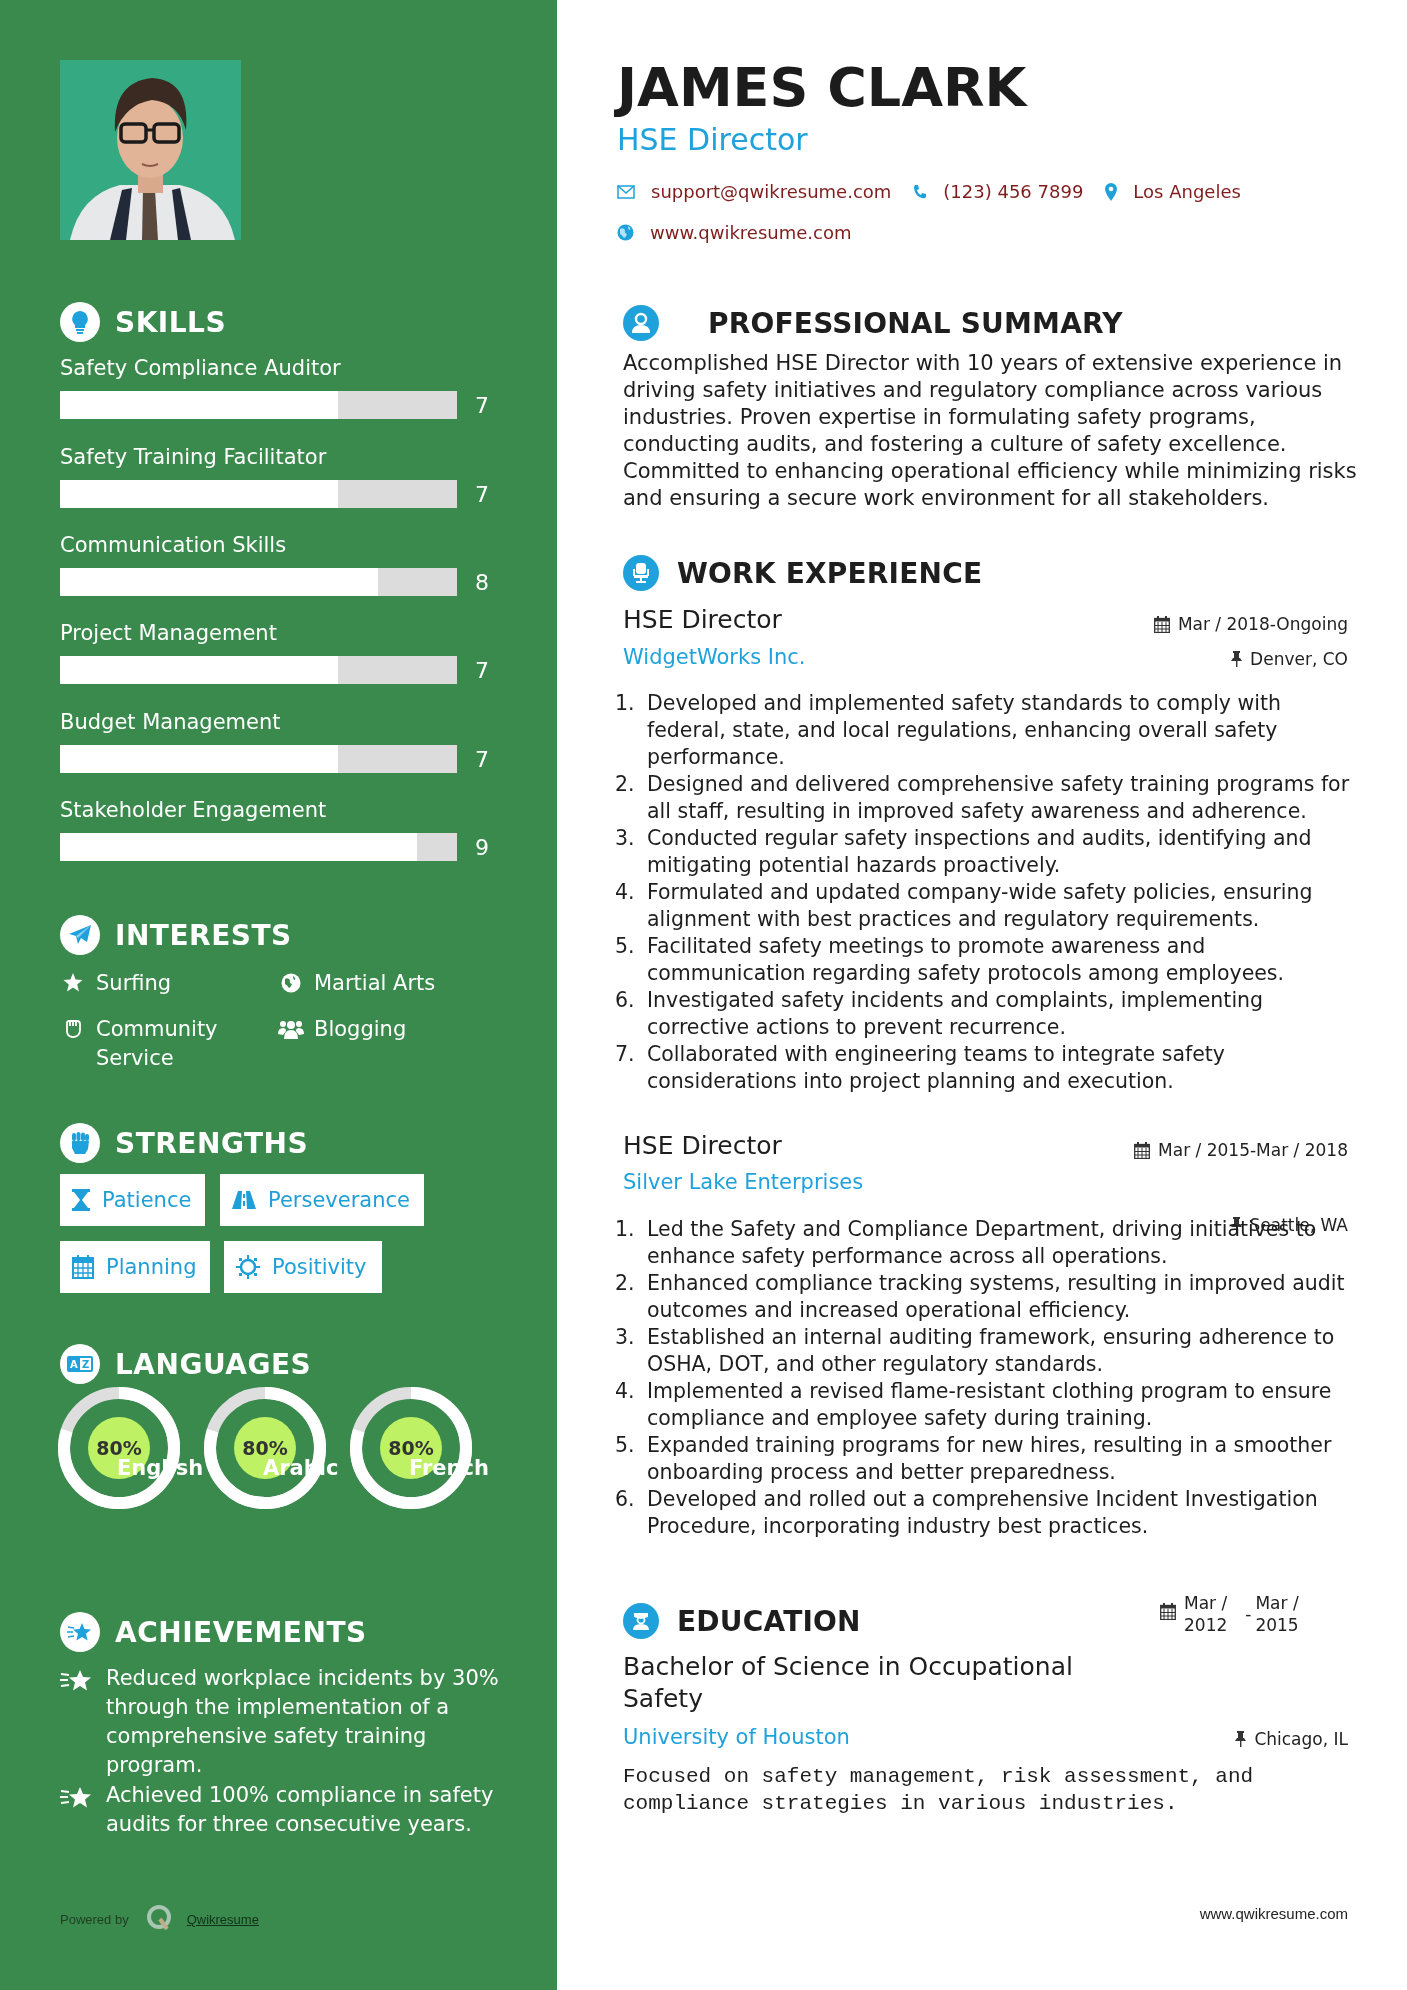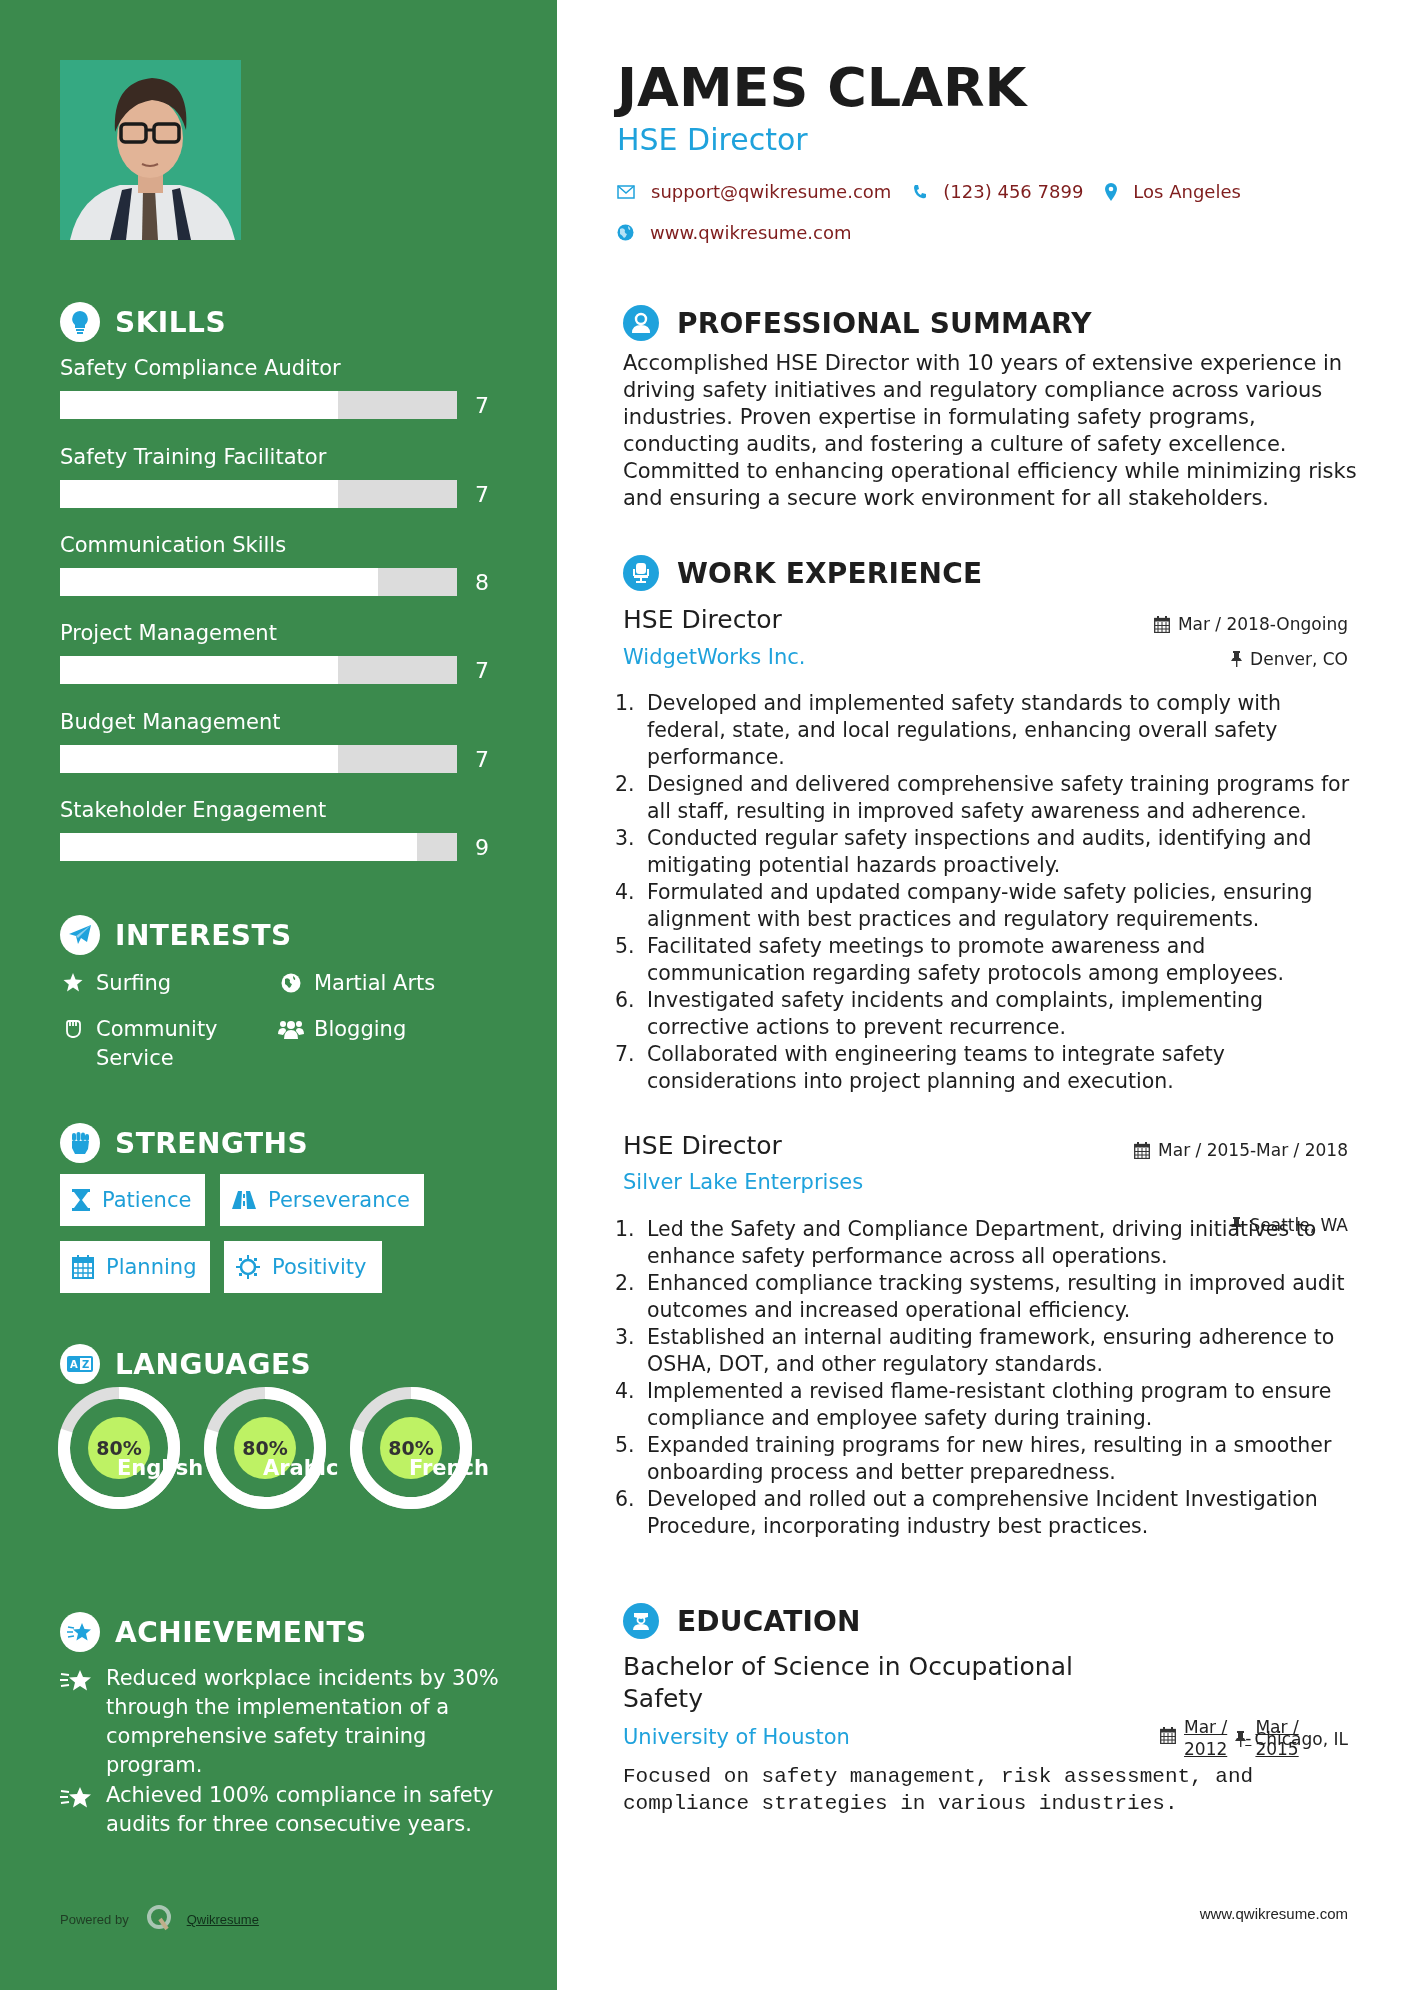--- a/index.html
+++ b/index.html
@@ -386,21 +386,21 @@
       <span class="ic">
           <svg width="17" height="17" viewBox="0 0 17 17">
             <circle cx="8.5" cy="8.5" r="8" fill="#1fa2dc"></circle>
             <path d="M3 5 Q6 3 8 6 Q7 9 10 10 Q9 13 7 14 Q5 11 3 10 Z M11 2 Q14 4 13 6 Q11 6 11 2 Z" fill="#b6e2f6"></path>
           </svg>
         </span>
       <span>www.qwikresume.com</span>
     </div>
   </div>
 
-  <div class="m-head" style="top:305px;">
+  <div class="m-head" style="top:305px;gap:31px;">
     <span class="ic">
         <svg width="20" height="22" viewBox="0 0 20 22">
           <circle cx="10" cy="7" r="5" fill="none" stroke="#fff" stroke-width="2.4"></circle>
           <path d="M1 21 Q1 13 10 13 Q19 13 19 21 Z" fill="#fff"></path>
         </svg>
       </span>
     <span class="t">PROFESSIONAL SUMMARY</span>
   </div>
   <p class="para" style="top:350px;">Accomplished HSE Director with 10 years of extensive experience in driving safety initiatives and regulatory compliance across various industries. Proven expertise in formulating safety programs, conducting audits, and fostering a culture of safety excellence. Committed to enhancing operational efficiency while minimizing risks and ensuring a secure work environment for all stakeholders.</p>
 
@@ -494,21 +494,21 @@
         <svg width="20" height="20" viewBox="0 0 20 20">
           <path d="M3 2 L17 2 L17 6 L10 8 L3 6 Z" fill="#fff"></path>
           <circle cx="10" cy="9" r="3.5" fill="none" stroke="#fff" stroke-width="1.8"></circle>
           <path d="M2 19 Q2 13 10 13 Q18 13 18 19 Z" fill="#fff"></path>
         </svg>
       </span>
     <span class="t">EDUCATION</span>
   </div>
 
   <div class="job-title" style="top:1651px; width:500px; line-height:32px;">Bachelor of Science in Occupational Safety</div>
-  <div class="edu-dates" style="left:603px; top:1716px;text-decoration:underline;">
+  <div class="edu-dates" style="left:603px; top:1592px;">
     <span class="ic" style="padding-top:11px;"><svg width="16" height="17" viewBox="0 0 16 17">
           <rect x="0.7" y="2.5" width="14.6" height="14" fill="none" stroke="#333" stroke-width="1.3"></rect>
           <rect x="0.7" y="2.5" width="14.6" height="3" fill="#333"></rect>
           <path d="M4 6 L4 16 M8 6 L8 16 M12 6 L12 16 M1 9.5 L15 9.5 M1 13 L15 13" stroke="#333" stroke-width="1"></path>
           <rect x="3" y="0" width="2" height="3" fill="#333"></rect>
           <rect x="11" y="0" width="2" height="3" fill="#333"></rect>
         </svg></span>
     <div class="col">
       <div>Mar /</div>
       <div>2012</div>

